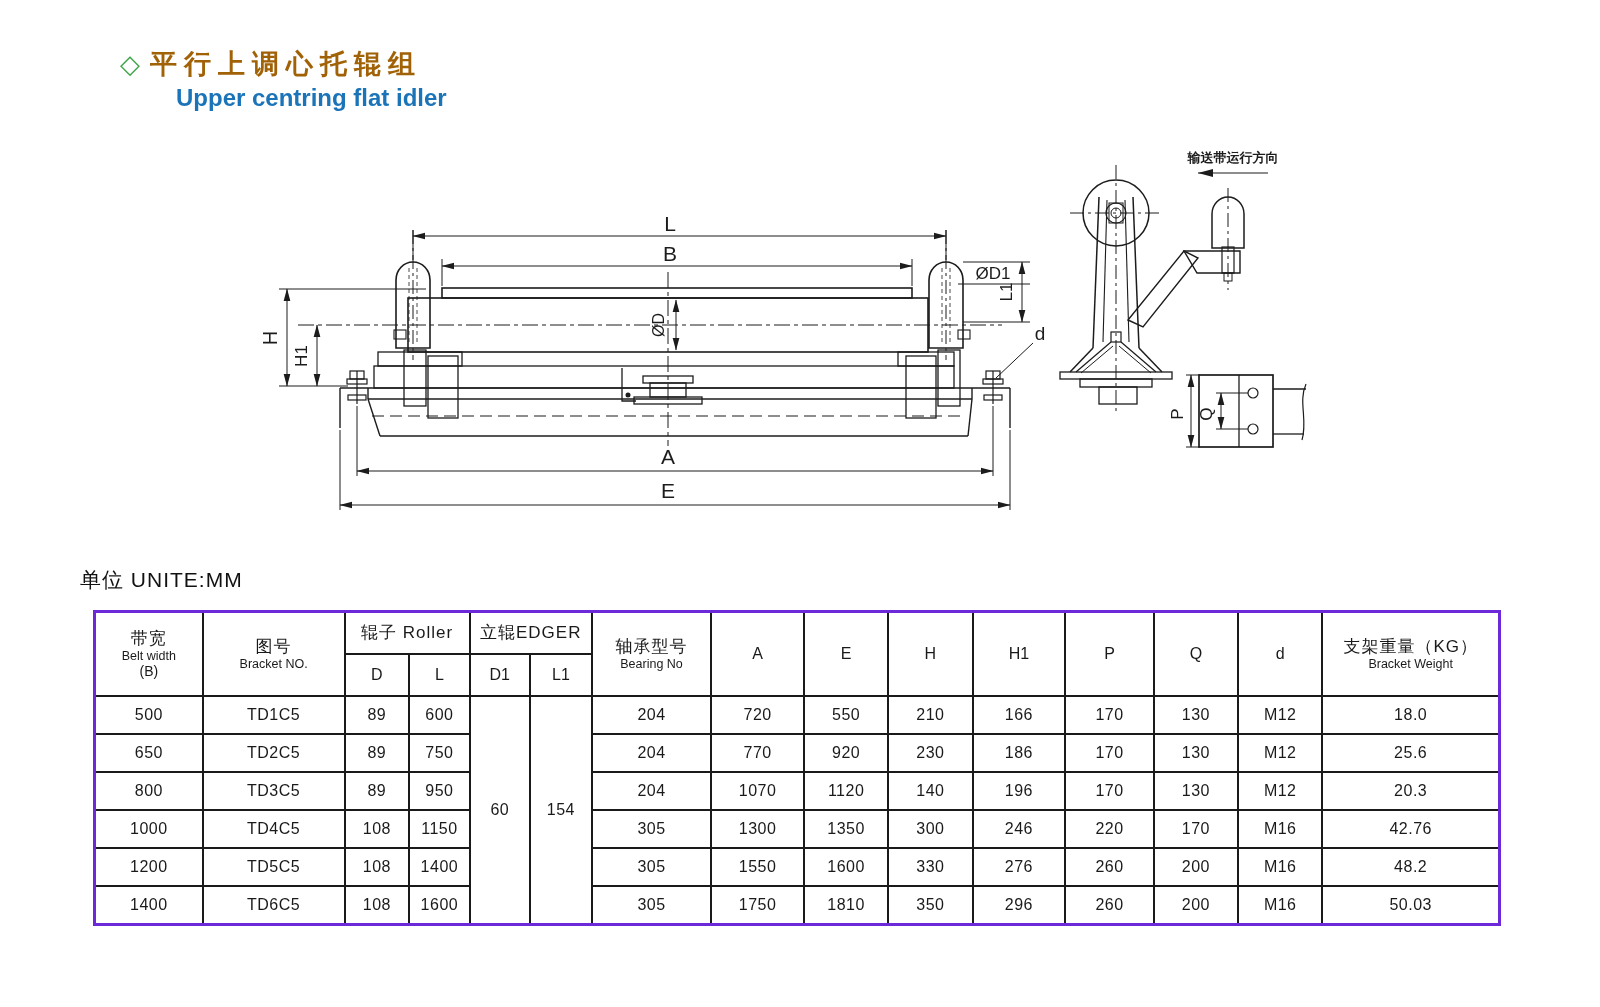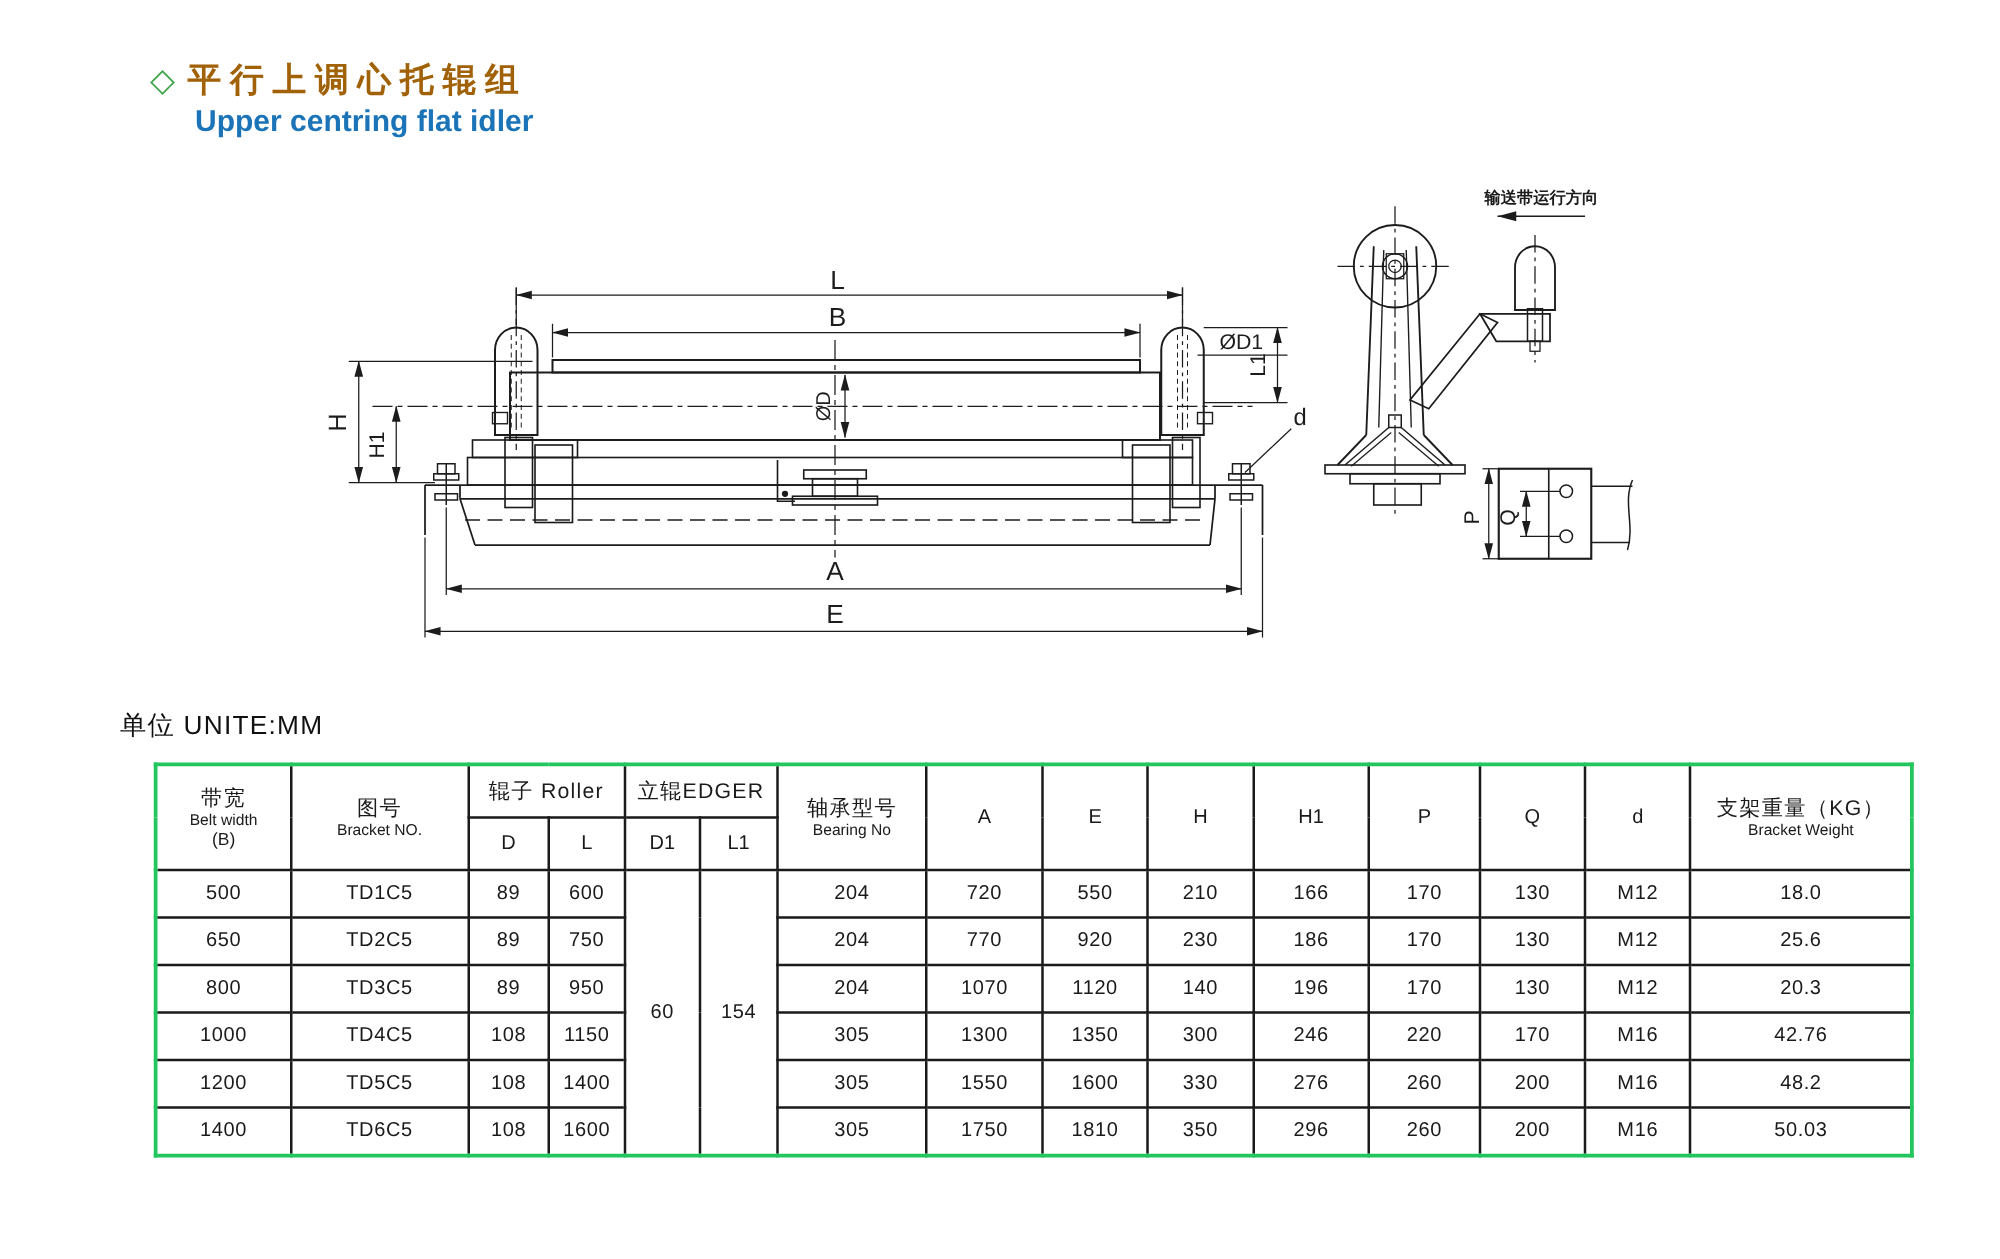--- a/index.html
+++ b/index.html
@@ -6,35 +6,35 @@
   body{
     width:1600px;height:1007px;position:relative;background:#ffffff;
     font-family:"Liberation Sans","DejaVu Sans",sans-serif;color:#1c1c1c;
     overflow:hidden;
   }
   
   .title-block{position:absolute;left:120px;top:46px;}
   .title-row{display:flex;align-items:center;gap:10px;}
   .diamond{font-size:26px;line-height:26px;font-weight:400;}
   .title-cn{font-size:27px;font-weight:bold;letter-spacing:7px;}
-  .title-en{font-size:24px;font-weight:bold;margin-left:36px;margin-top:2px;}
+  .title-en{font-size:24px;font-weight:bold;margin-left:56px;margin-top:2px;}
   
-  .unit-label{position:absolute;left:96px;top:566px;font-size:21px;letter-spacing:1px;color:#111;}
+  .unit-label{position:absolute;left:80px;top:566px;font-size:21px;letter-spacing:1px;color:#111;}
   
   .drawing-svg{position:absolute;left:0;top:0;}
   
   .spec-table{
     position:absolute;left:93px;top:610px;width:1408px;border-collapse:collapse;
     table-layout:fixed;background:#fff;
   }
   .spec-table td,.spec-table th{
     border:2px solid #1a1a1a;text-align:center;vertical-align:middle;
     padding:0;font-weight:normal;color:#1a1a1a;line-height:1.15;
   }
-  .spec-table{border:3px solid #22c55e;margin-left:30px;}
+  .spec-table{border:3px solid #6d28d9;}
   .hrow1 td,.hrow1 th{height:40px;}
   .hrow2 td,.hrow2 th{height:40px;}
   .drow td{height:36px;font-size:16px;letter-spacing:0.5px;}
   .cn{font-size:17px;letter-spacing:1px;}
   .en{font-size:12.5px;letter-spacing:0;}
   .sub{font-size:14px;}
   .hletter{font-size:16px;}
 </style>
 </head>
 <body>

